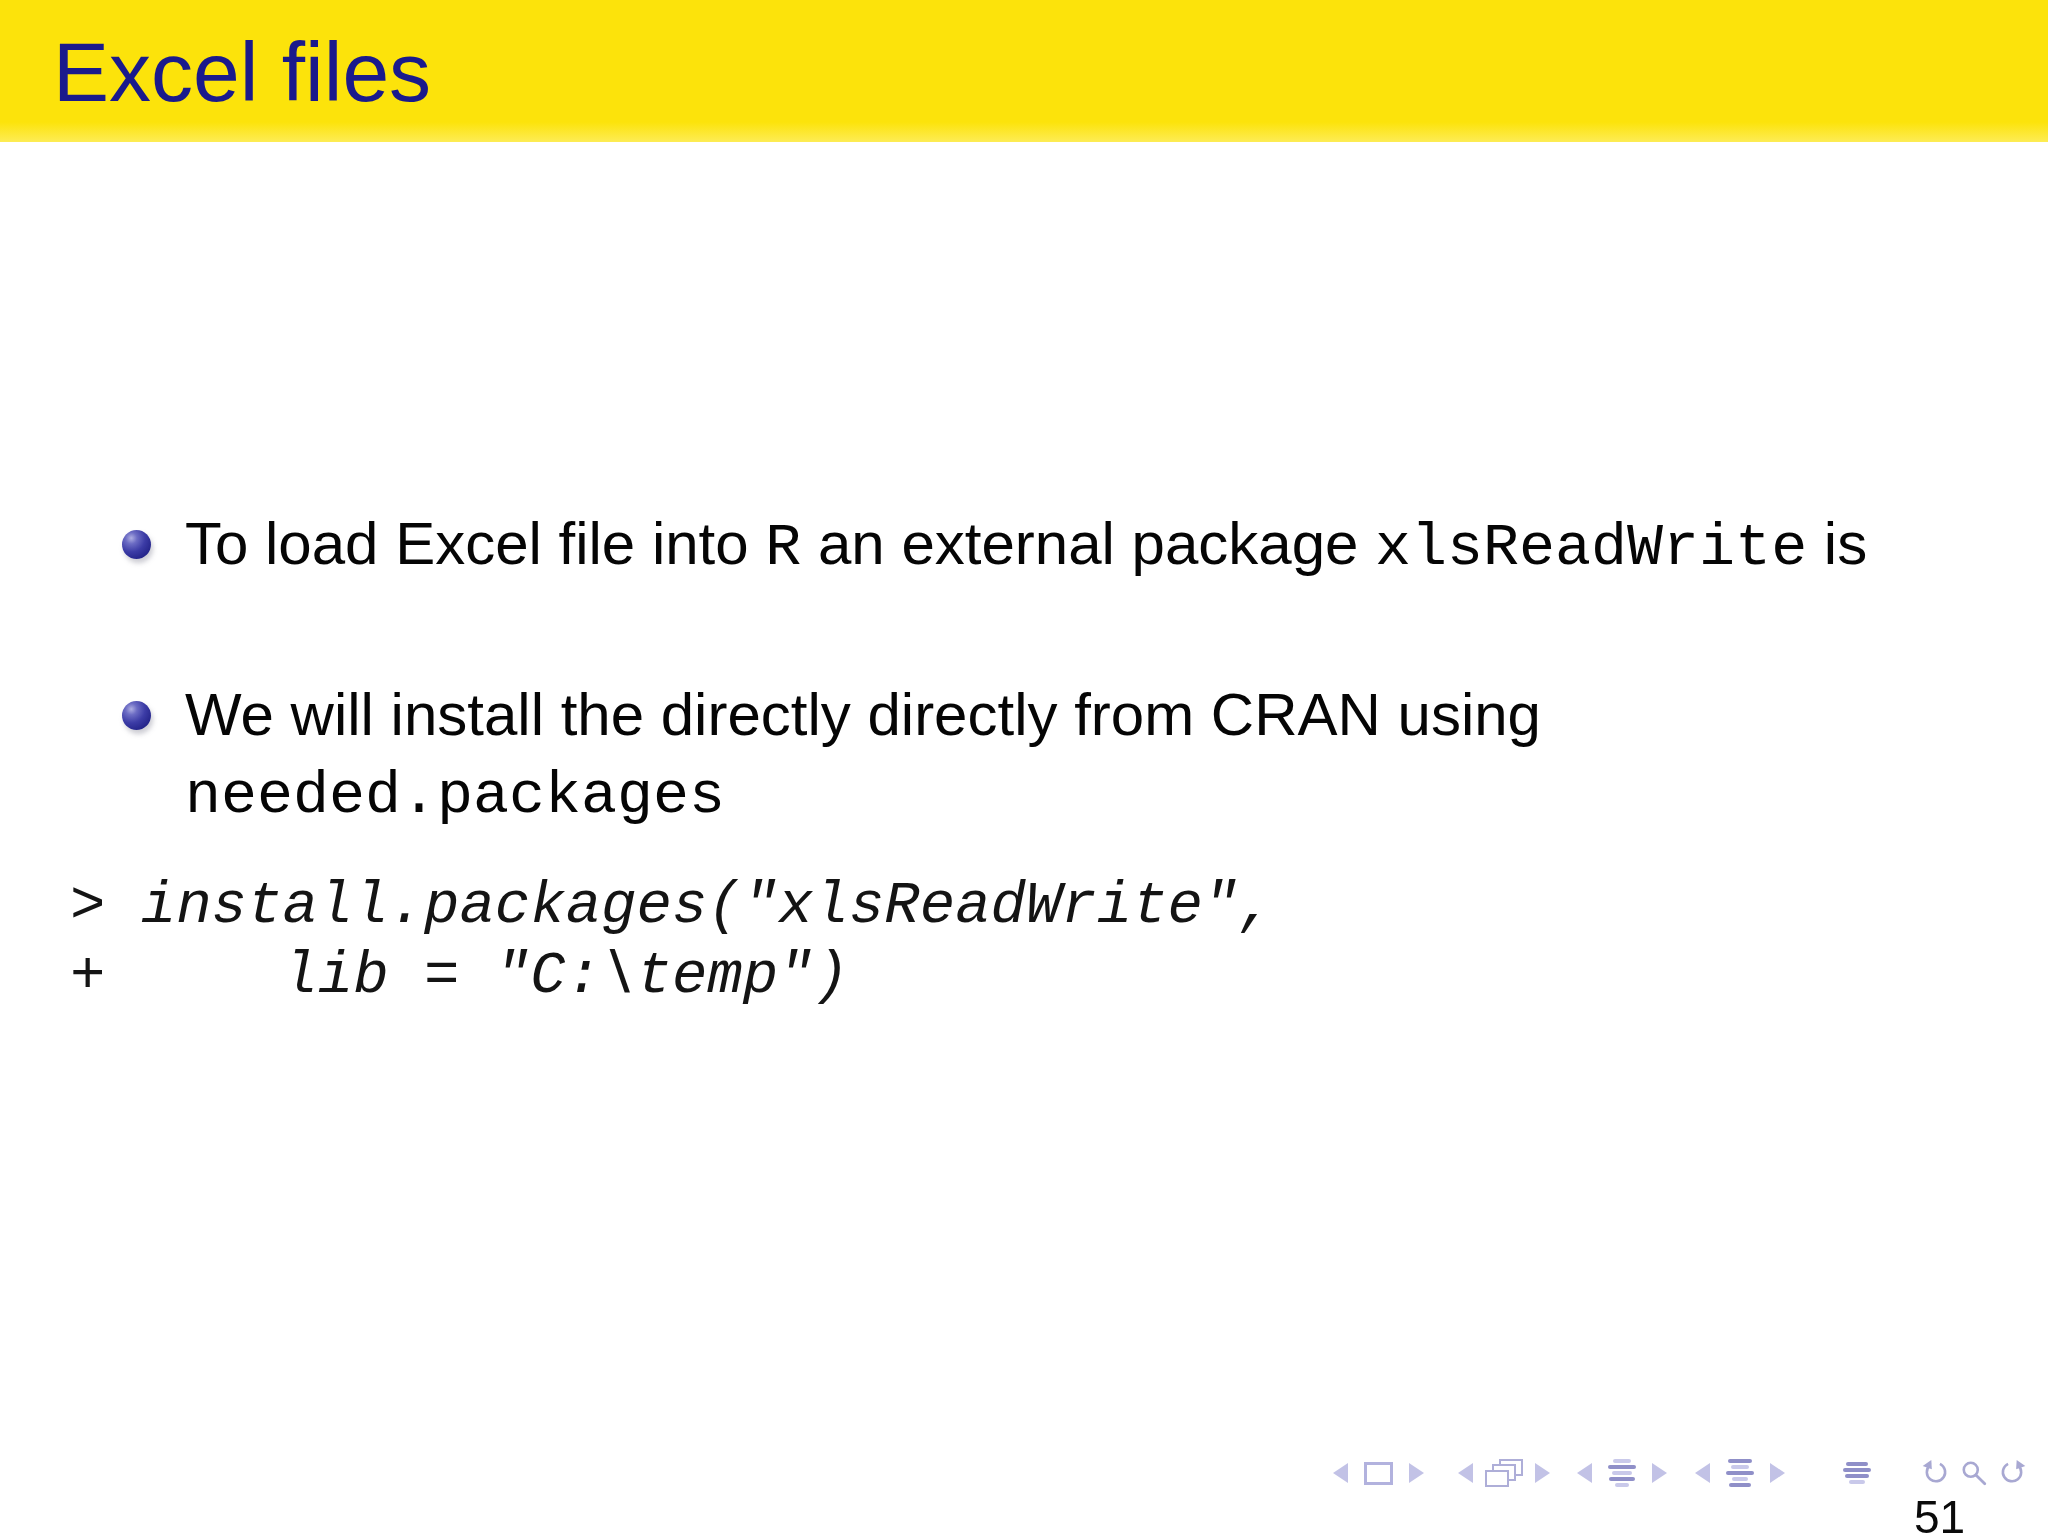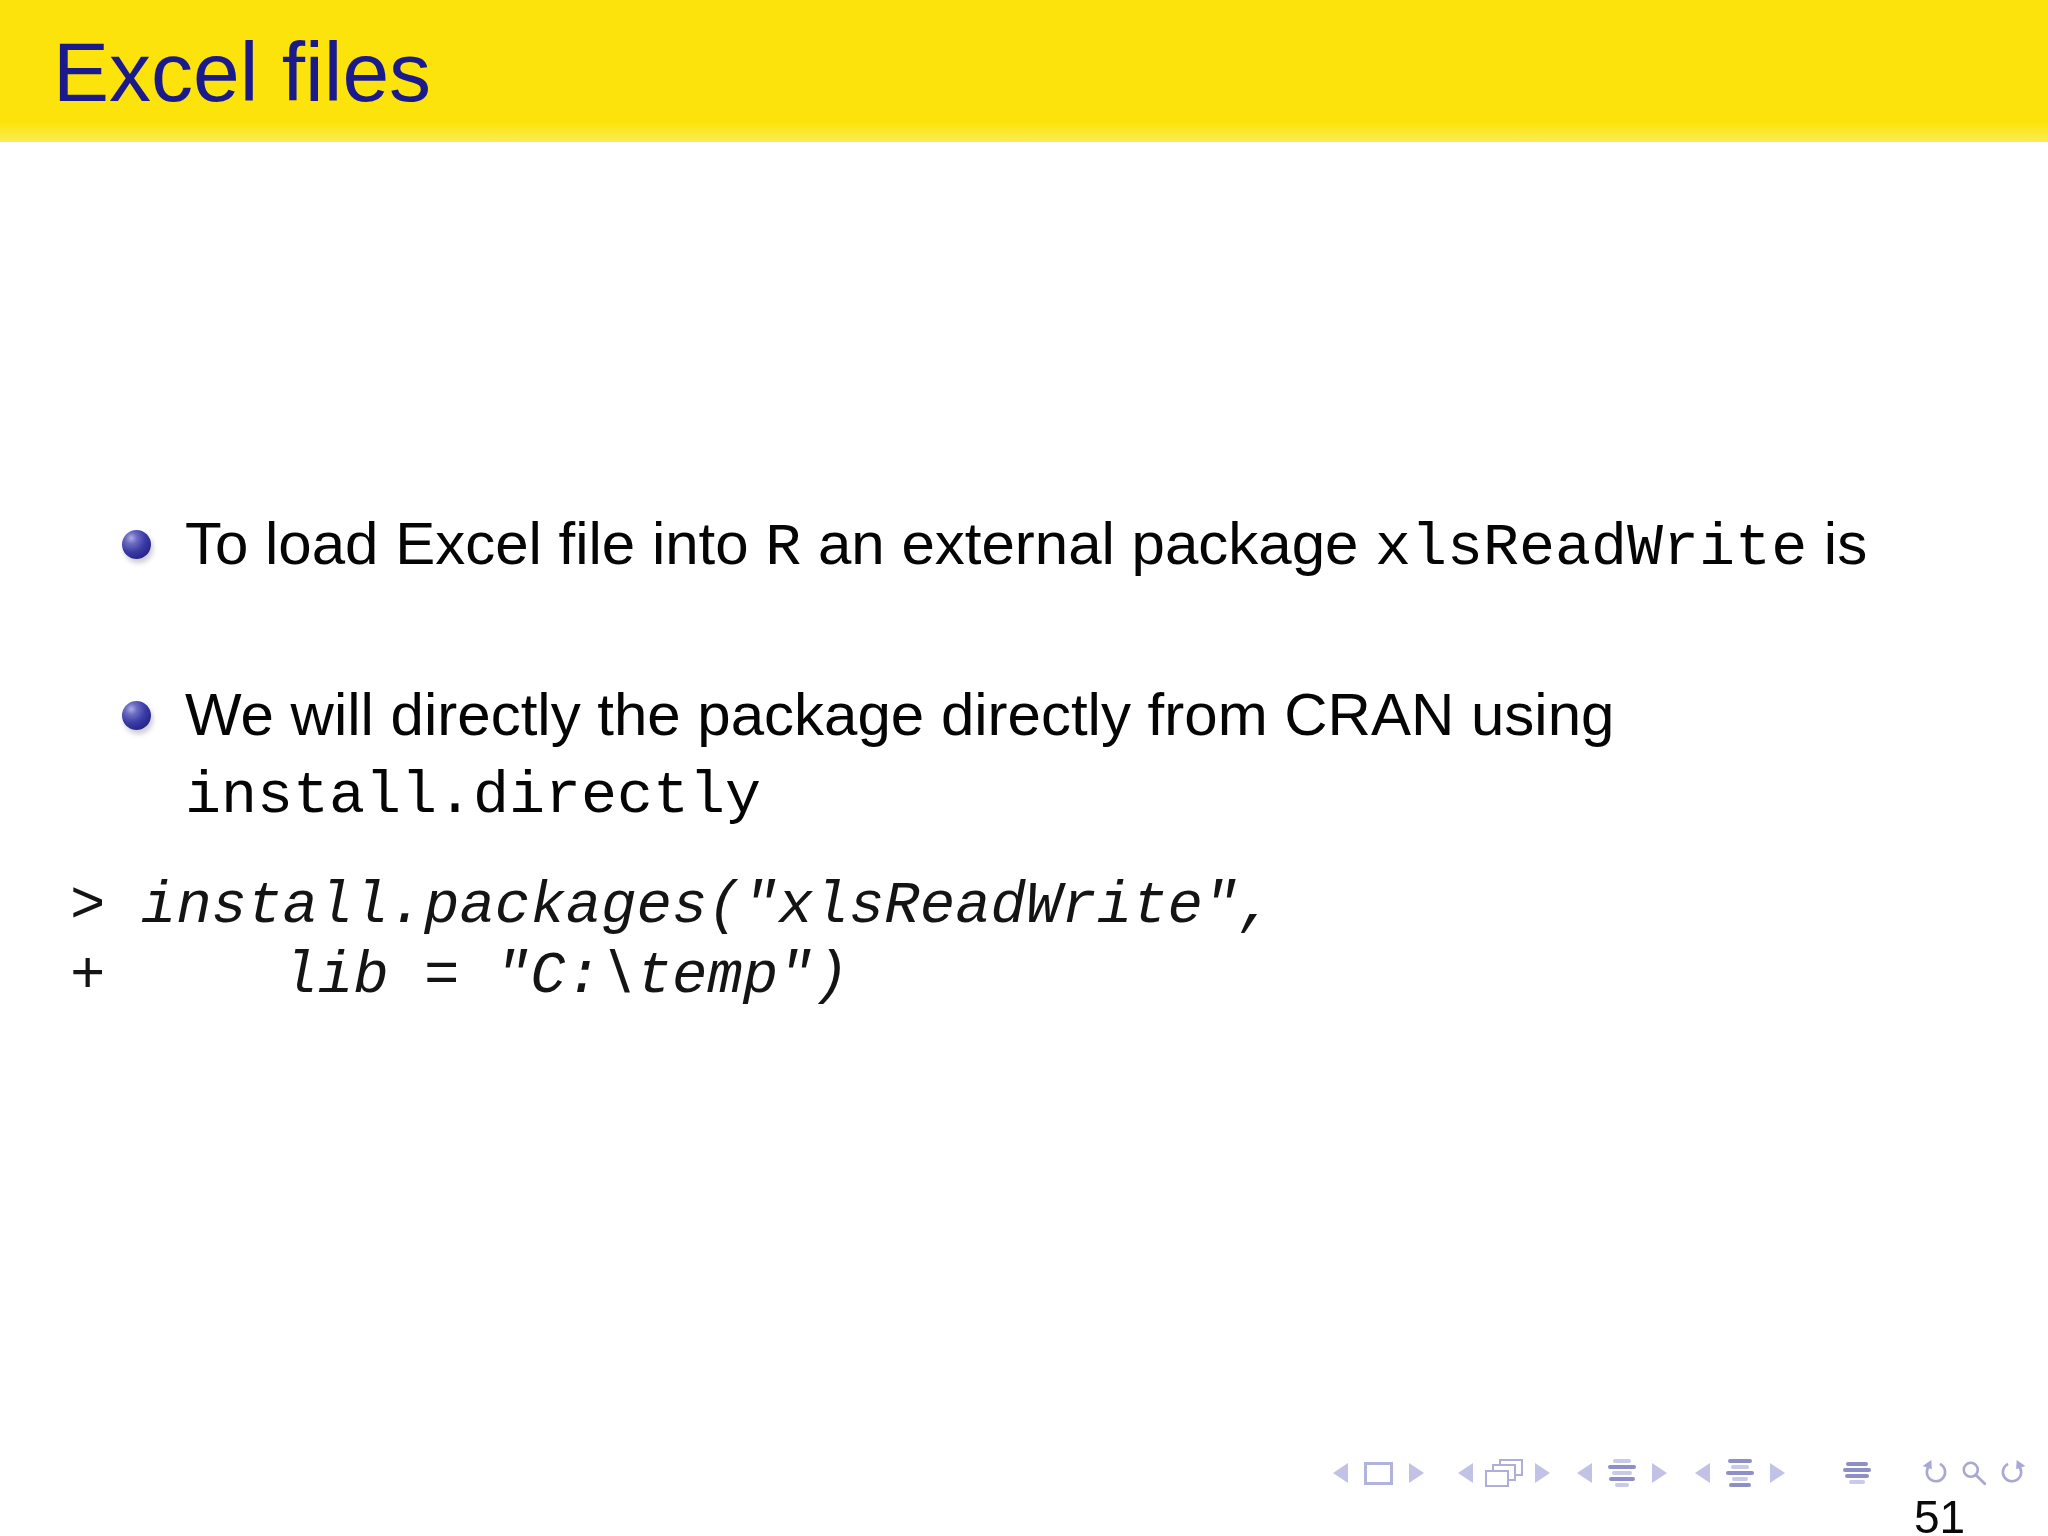--- a/index.html
+++ b/index.html
@@ -71,22 +71,22 @@
   <div class="bullet-item" style="top:505px;justify-content:center;">
     <span class="ball"></span>
     <div class="bullet-text">
         <div class="bullet-line"><span class="sans">To load Excel file into </span><span class="mono">R</span><span class="sans"> an external package </span><span class="mono">xlsReadWrite</span><span class="sans"> is</span></div>
       </div>
   </div>
 
   <div class="bullet-item" style="top:676px;">
     <span class="ball"></span>
     <div class="bullet-text">
-        <div class="bullet-line"><span class="sans">We will directly the package directly from CRAN using</span></div>
-        <div class="bullet-line"><span class="mono">install.directly</span></div>
+        <div class="bullet-line"><span class="sans">We will install the directly directly from CRAN using</span></div>
+        <div class="bullet-line"><span class="mono">needed.packages</span></div>
       </div>
   </div>
 
   <pre class="code">&gt; install.packages("xlsReadWrite",
 +     lib = "C:\temp")</pre>
 
   <div class="nav">
 
     <div class="nav-group" style="left:1333px;">
       <span class="arr-l"></span>

